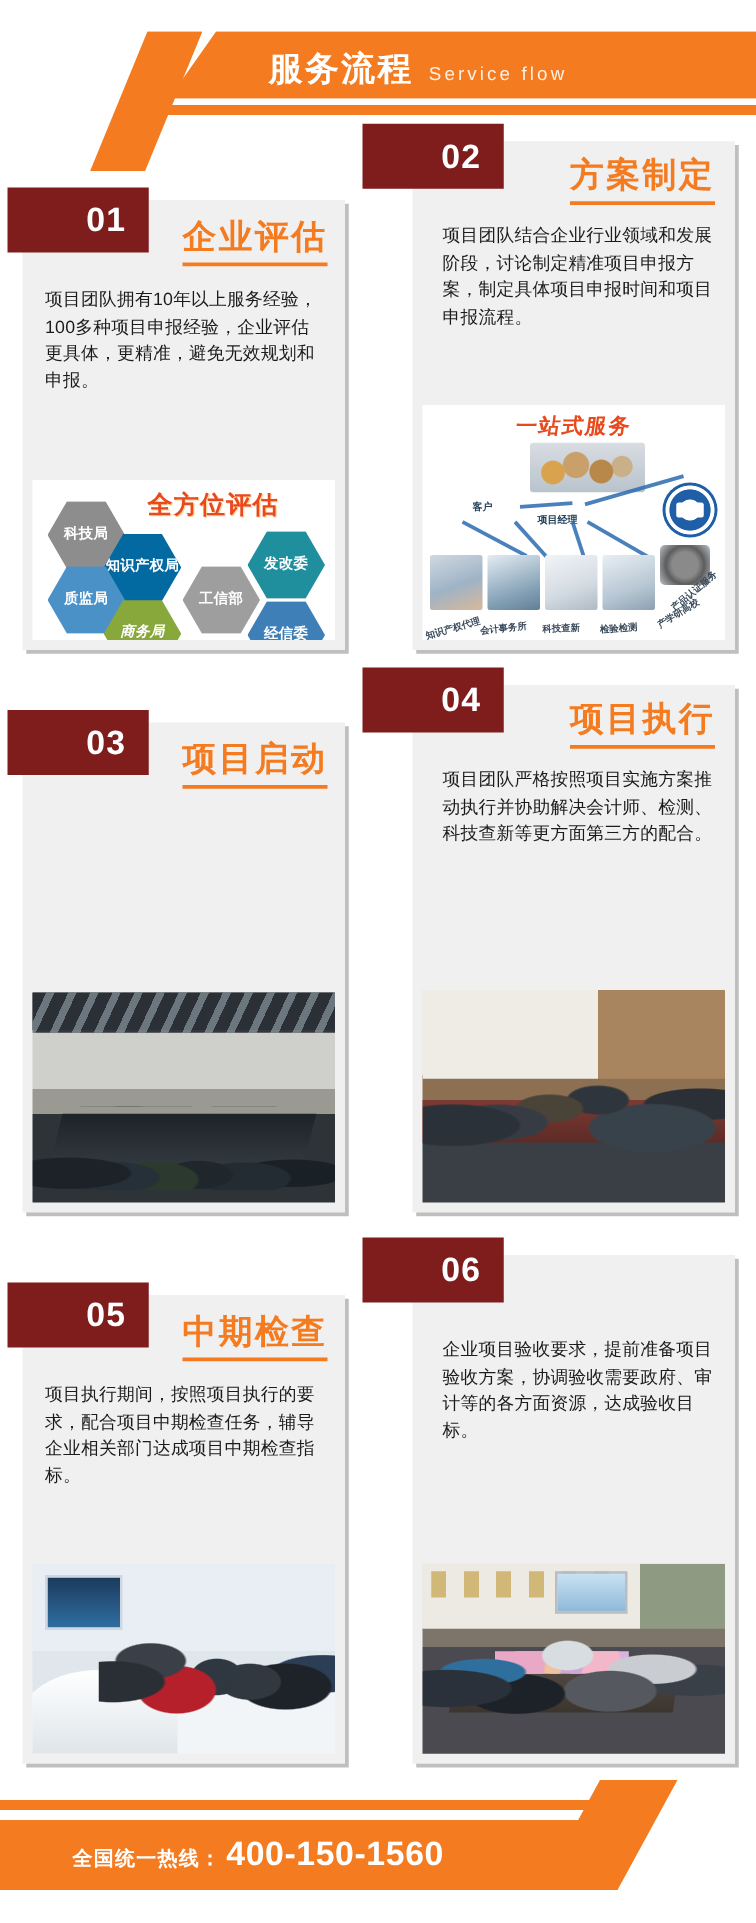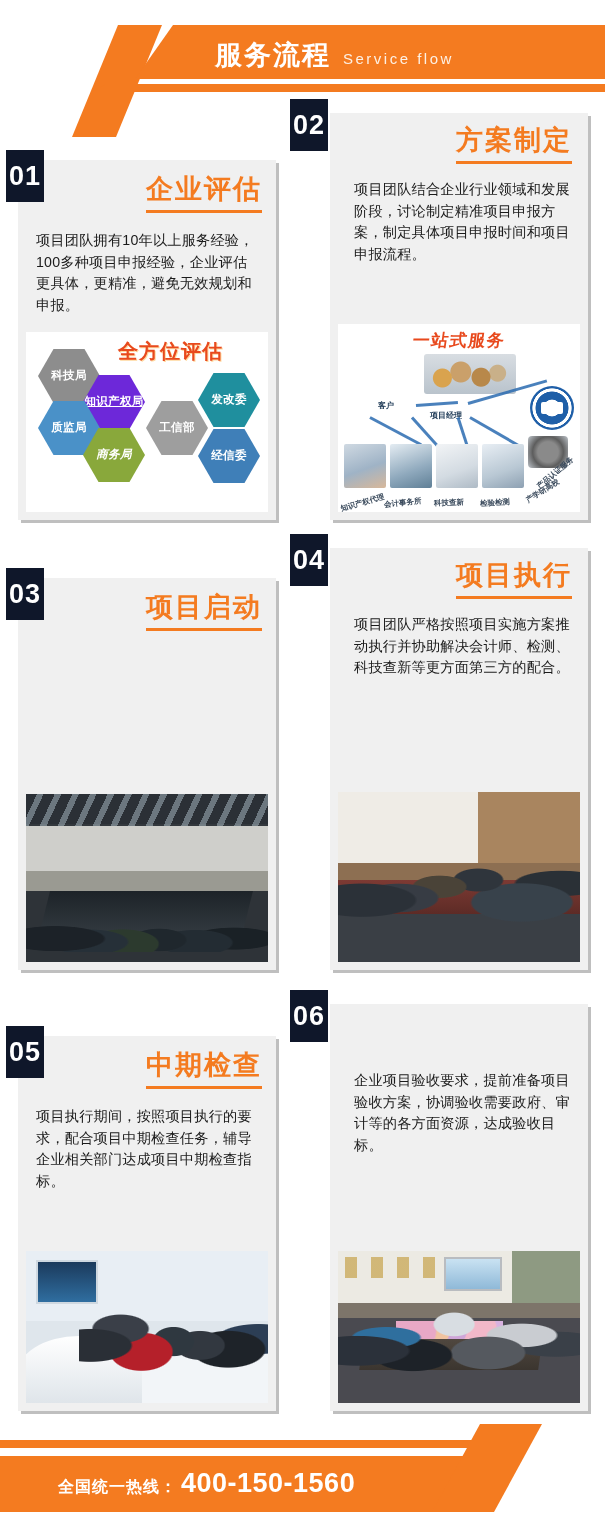--- a/index.html
+++ b/index.html
@@ -93,31 +93,32 @@
 
   .r1 { top: 160px; height: 360px; }
   .r1.right { top: 113px; height: 407px; }
   .r2 { top: 578px; height: 392px; }
   .r2.right { top: 548px; height: 422px; }
   .r3 { top: 1036px; height: 375px; }
   .r3.right { top: 1004px; height: 407px; }
 
   .badge {
     position: absolute;
-    width: 38px;
+    width: 68px;
     height: 52px;
-    background: #0f172a;
+    background: #7f1d1d;
     color: #fff;
     font-size: 27px;
     font-weight: bold;
     display: flex;
     align-items: center;
     justify-content: center;
     letter-spacing: 1px;
     z-index: 5;
+    padding-left: 45px;
   }
   .card.left  .badge { left: -12px; top: -10px; }
   .card.right .badge { left: -40px; top: -14px; }
 
   .card-title-wrap {
     position: absolute;
     right: 14px;
     top: 14px;
     text-align: right;
   }
@@ -148,21 +149,21 @@
     font-weight: 500;
   }
   .card.right .card-body { top: 66px; left: 24px; }
 
   
   .hexwrap {
     position: absolute;
     left: 8px;
     right: 8px;
     bottom: 8px;
-    height: 180px;
+    height: 128px;
     background: #fff;
     overflow: hidden;
   }
   .hex-title {
     position: absolute;
     left: 92px;
     top: 6px;
     font-size: 20px;
     font-weight: bold;
     color: #e8491d;
@@ -180,21 +181,21 @@
     align-items: center;
     justify-content: center;
     color: #fff;
     font-size: 11.5px;
     font-weight: bold;
     text-align: center;
     line-height: 1.15;
     letter-spacing: 0.3px;
   }
   .hx1 { left: 12px;  top: 16px;  background: #8d8d8d; }
-  .hx2 { left: 57px;  top: 42px;  background: #6d28d9; text-decoration: underline; }
+  .hx2 { left: 57px;  top: 42px;  background: #0369a1; }
   .hx3 { left: 12px;  top: 68px;  background: #4a91c8; }
   .hx4 { left: 57px;  top: 95px;  background: #89a83b; font-style: italic; }
   .hx5 { left: 120px; top: 68px;  background: #9e9e9e; }
   .hx6 { left: 172px; top: 40px;  background: #1f8f9e; }
   .hx7 { left: 172px; top: 96px;  background: #3f7fb8; }
 
   
   .onestop {
     position: absolute;
     left: 8px;

